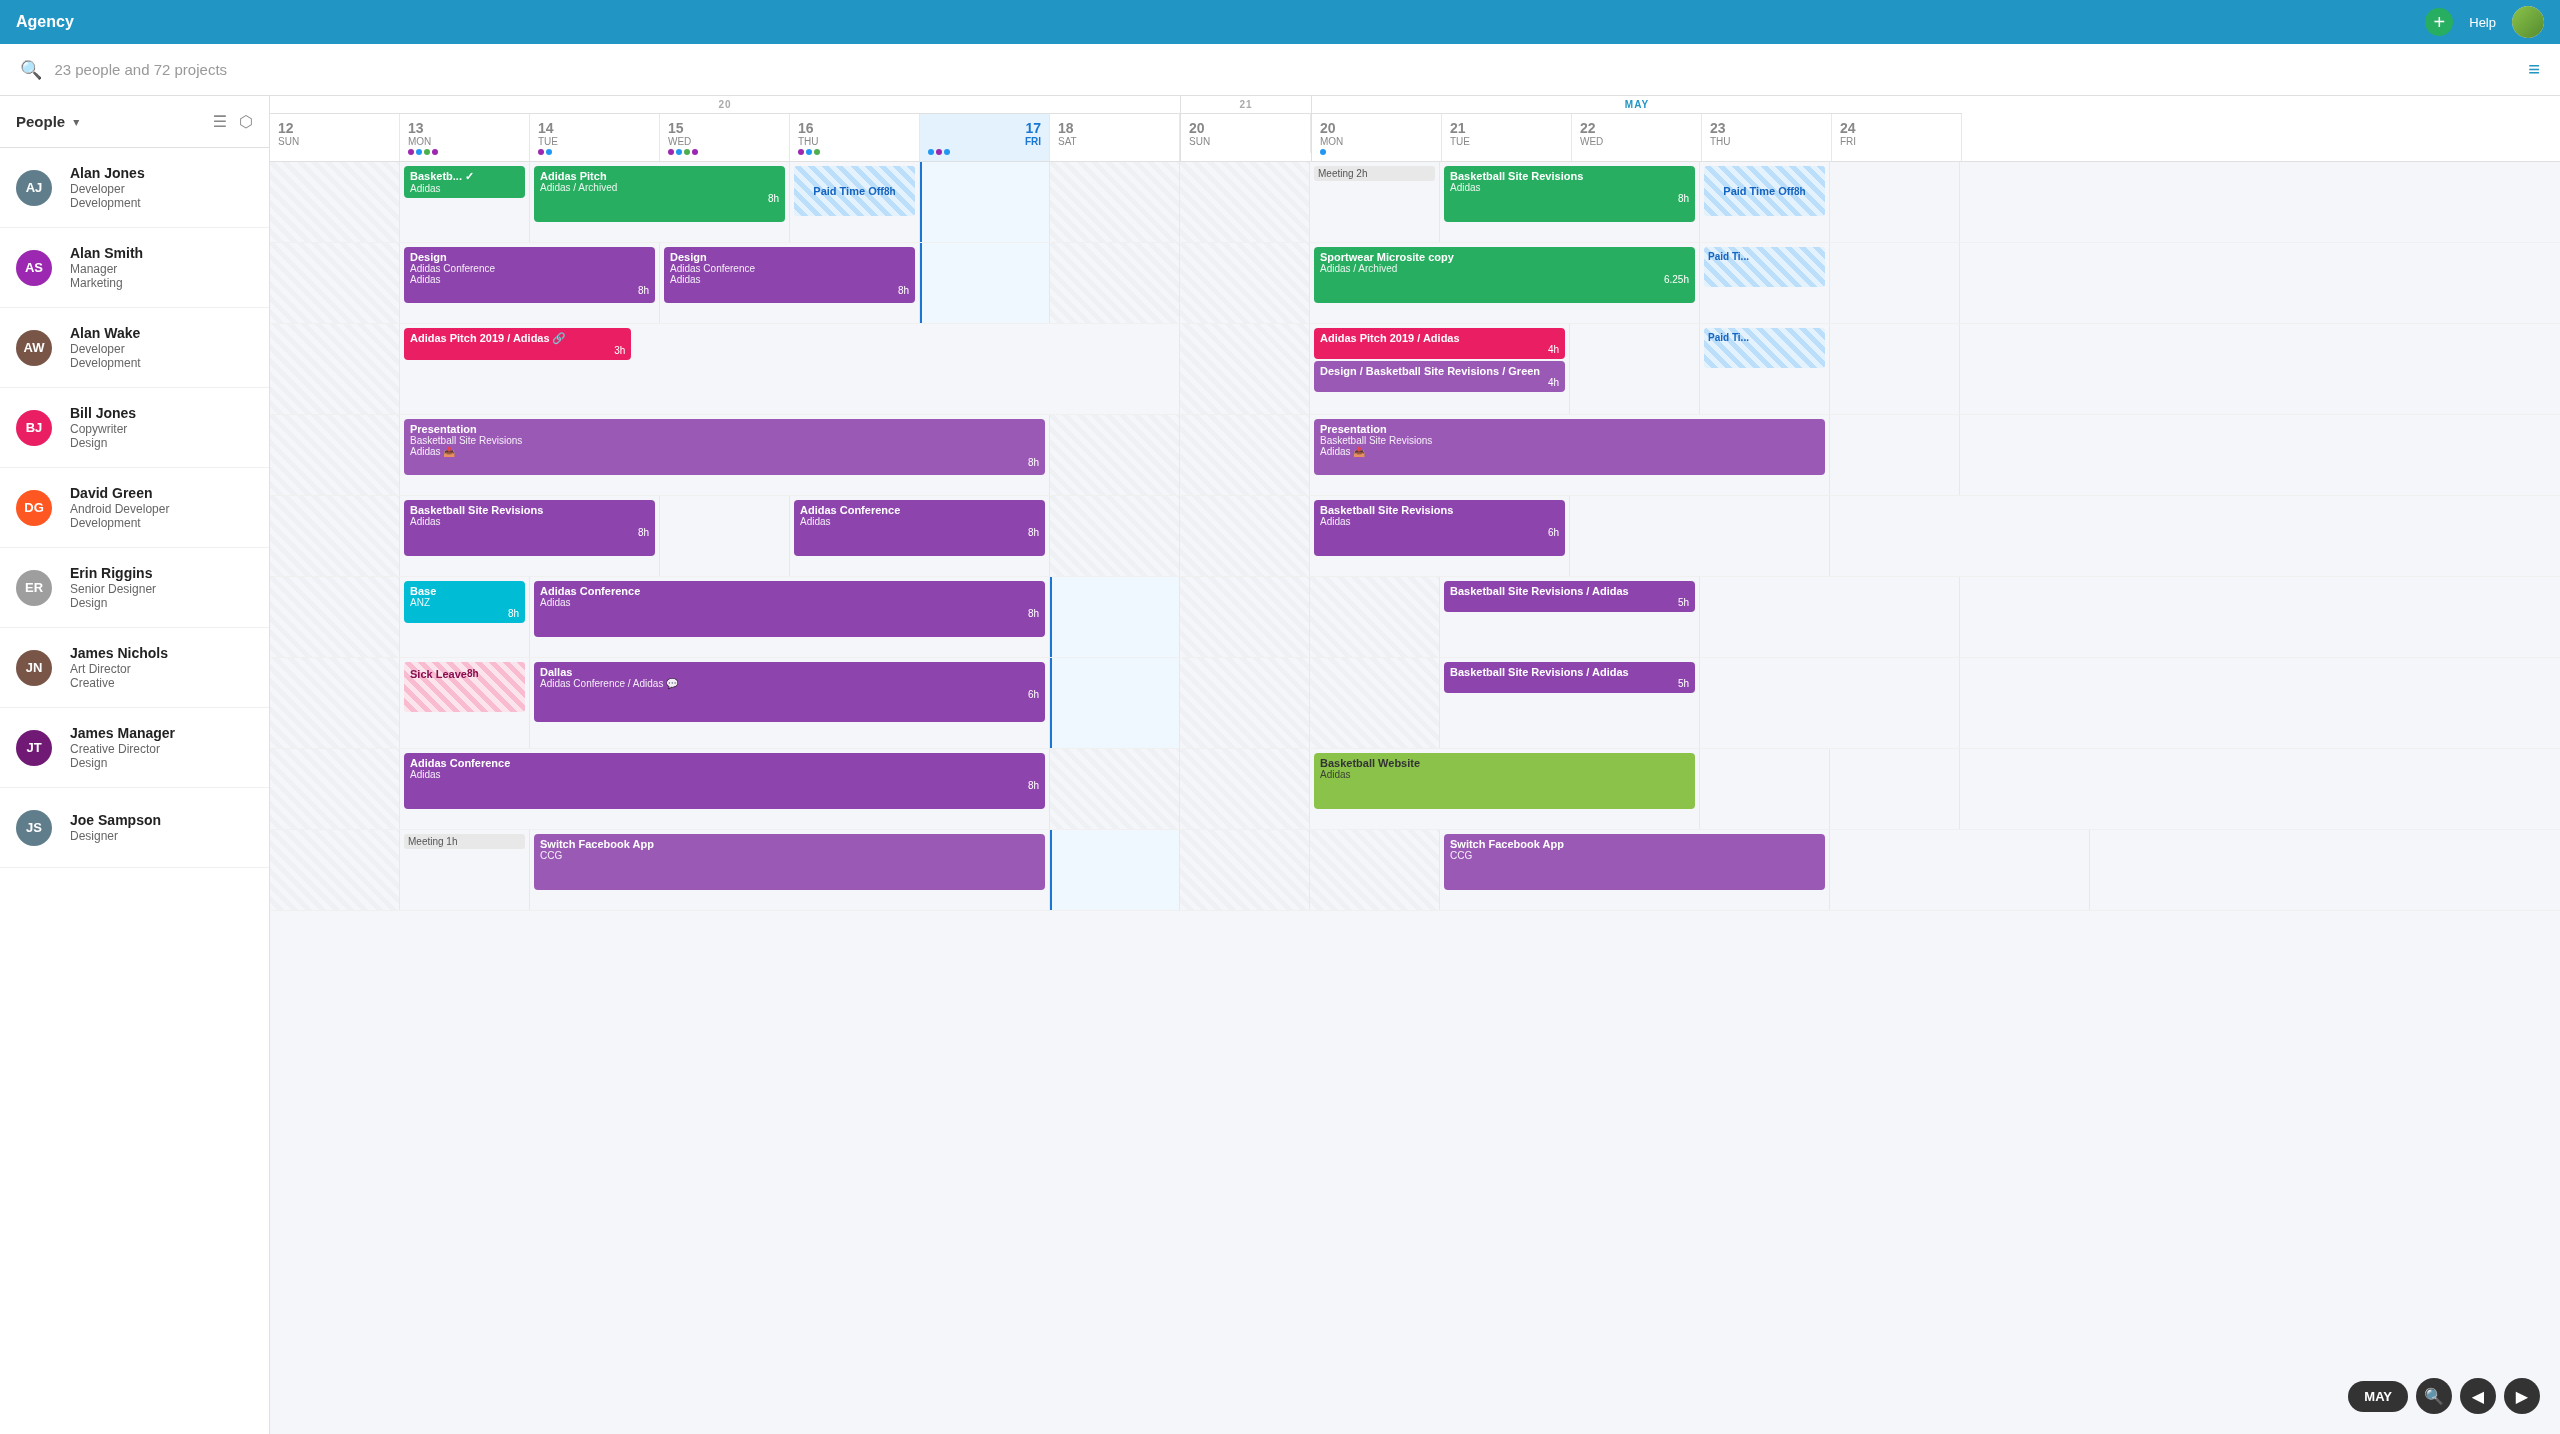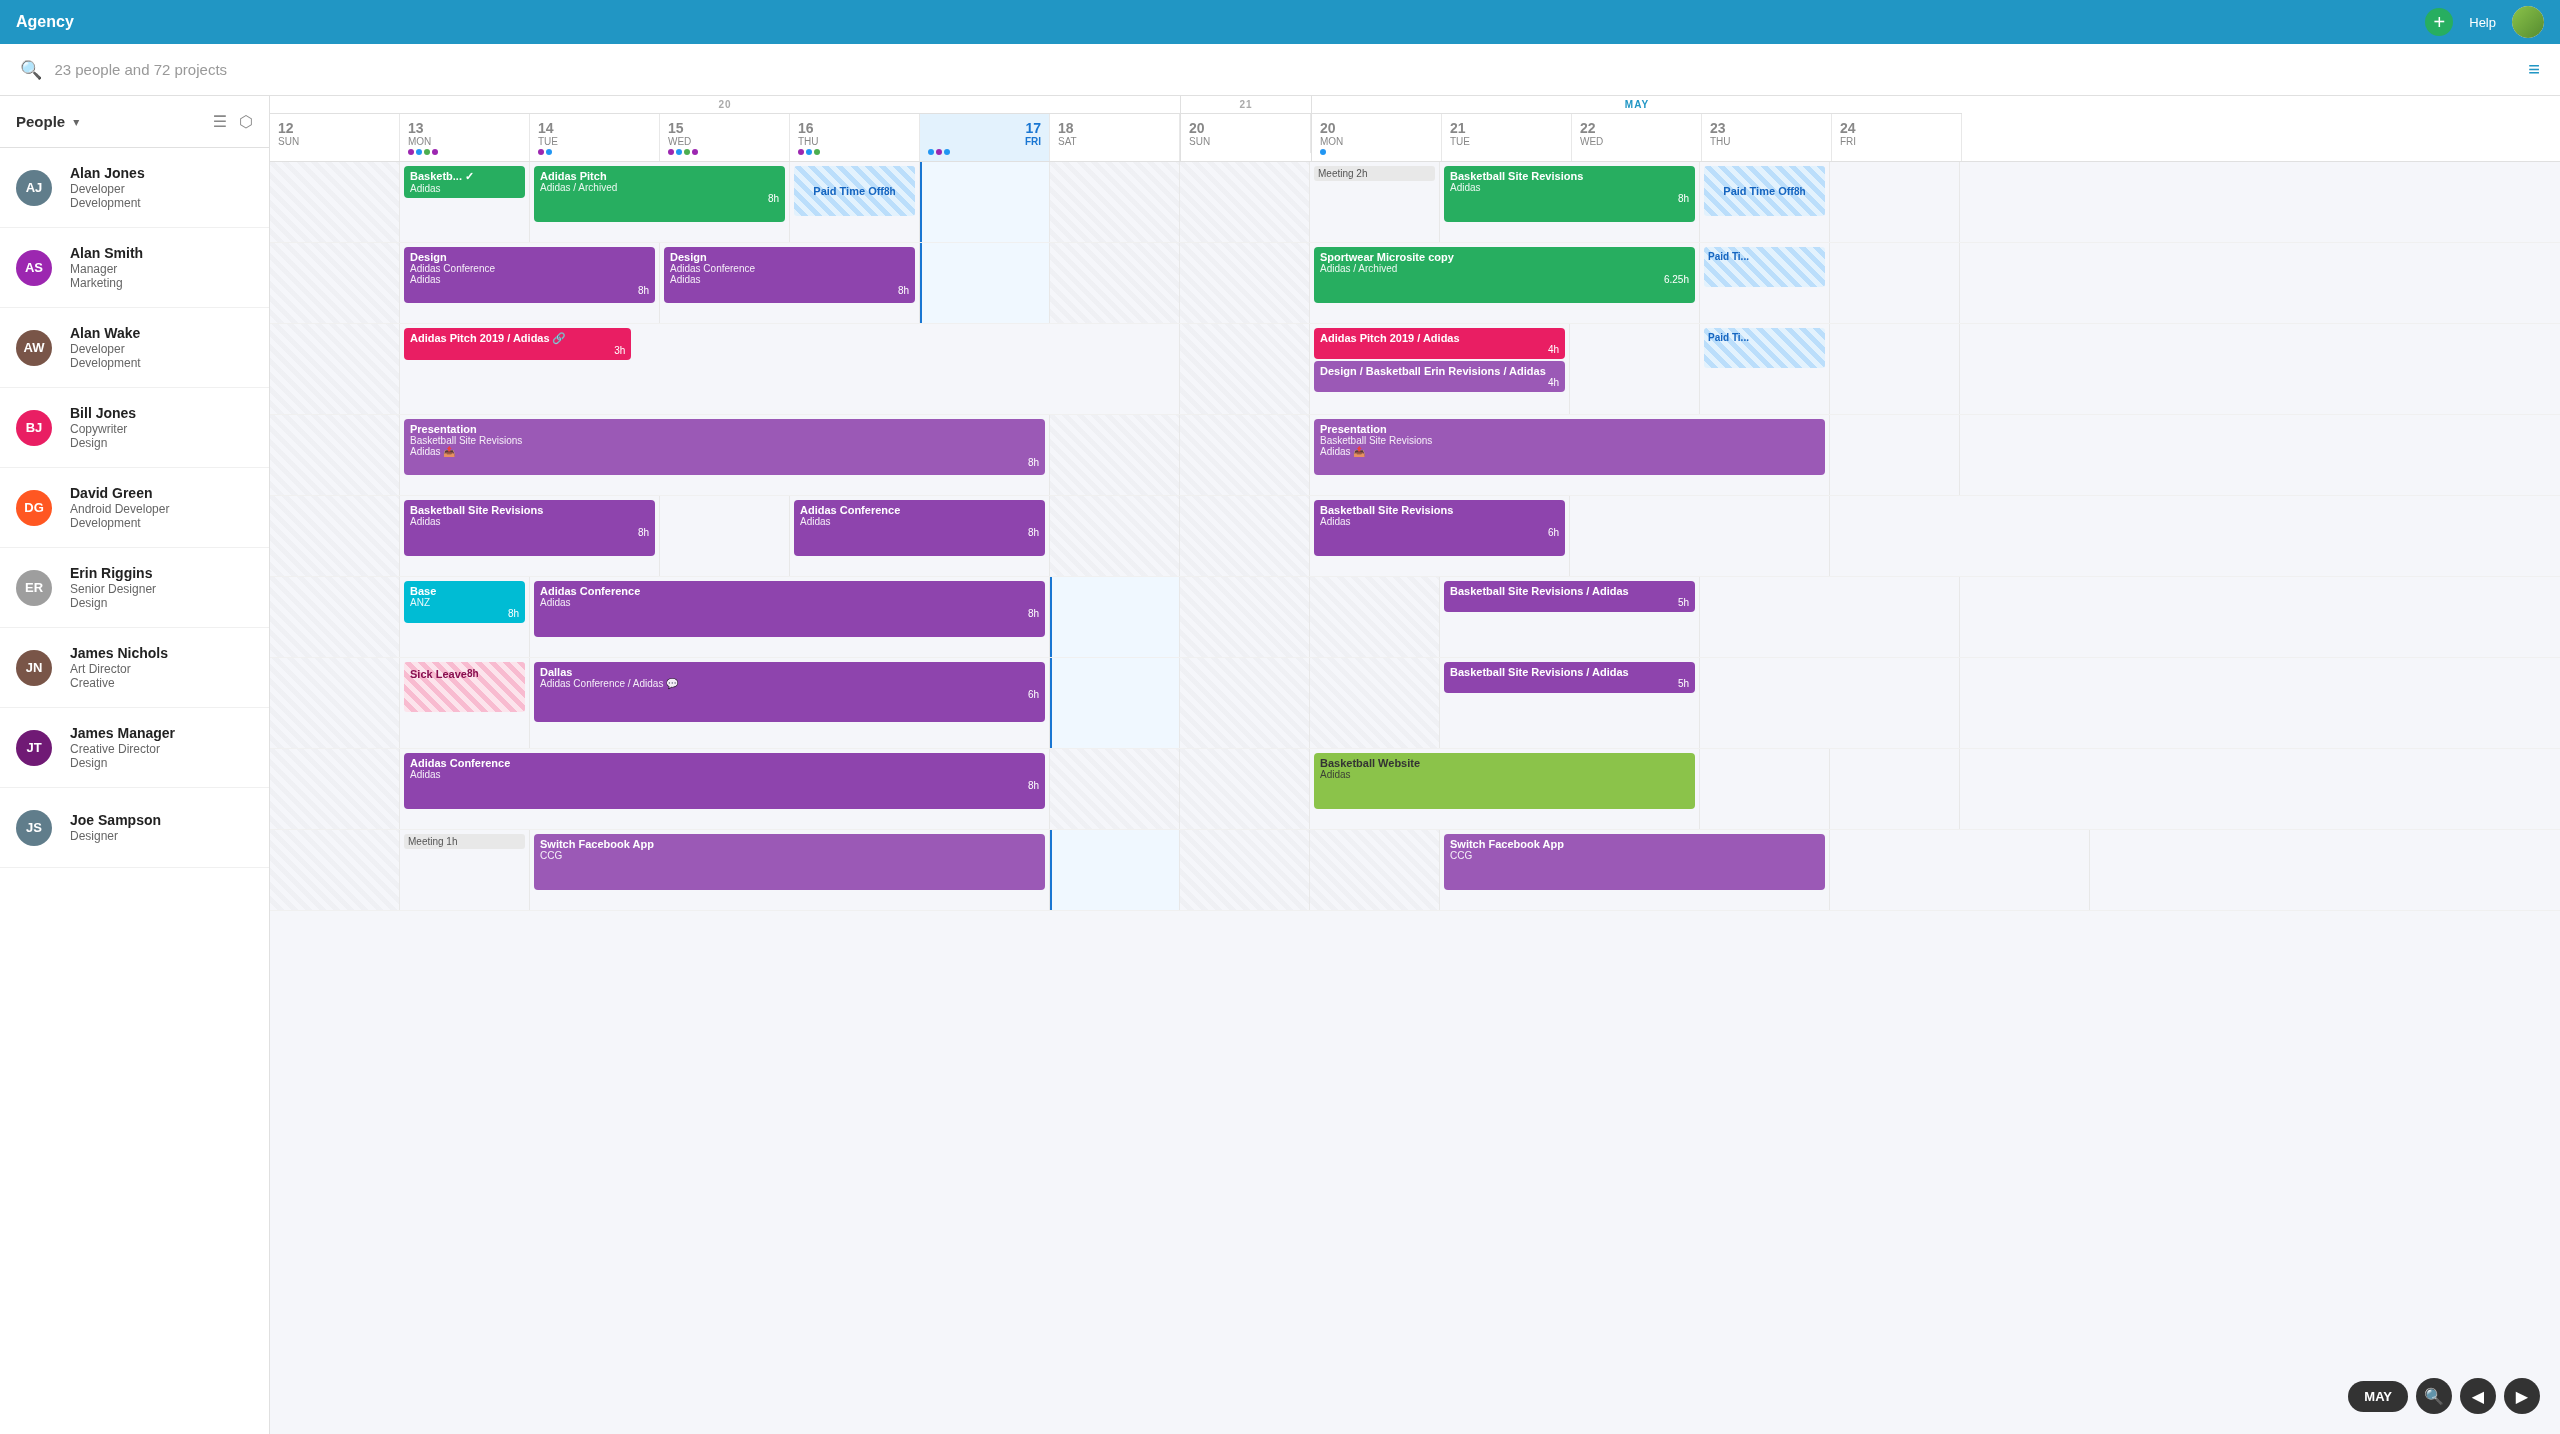--- a/index.html
+++ b/index.html
@@ -536,21 +536,21 @@
         </div>
 
         <div class="cell-content weekend-bg" style="width:130px; min-height:90px;"></div>
 
         <div class="cell-content" style="width:260px; min-height:90px;">
           <div class="ev" style="background:#e91e63; width:100%;">
             <div class="t">Adidas Pitch 2019 / Adidas</div>
             <div class="h">4h</div>
           </div>
           <div class="ev" style="background:#9b59b6; width:100%;">
-            <div class="t">Design / Basketball Erin Revisions / Adidas</div>
+            <div class="t">Design / Basketball Site Revisions / Green</div>
             <div class="h">4h</div>
           </div>
         </div>
 
         <div class="cell-content" style="width:130px; min-height:90px;"></div>
 
         <div class="cell-content" style="width:130px; min-height:90px;">
           <div style="background:repeating-linear-gradient(45deg,#e3f2fd,#e3f2fd 5px,#bbdefb 5px,#bbdefb 10px); color:#1565c0; font-size:10px; font-weight:600; padding:4px; border-radius:3px; min-height:40px;">Paid Ti...</div>
         </div>
         <div class="cell-content" style="width:130px; min-height:90px;"></div>

